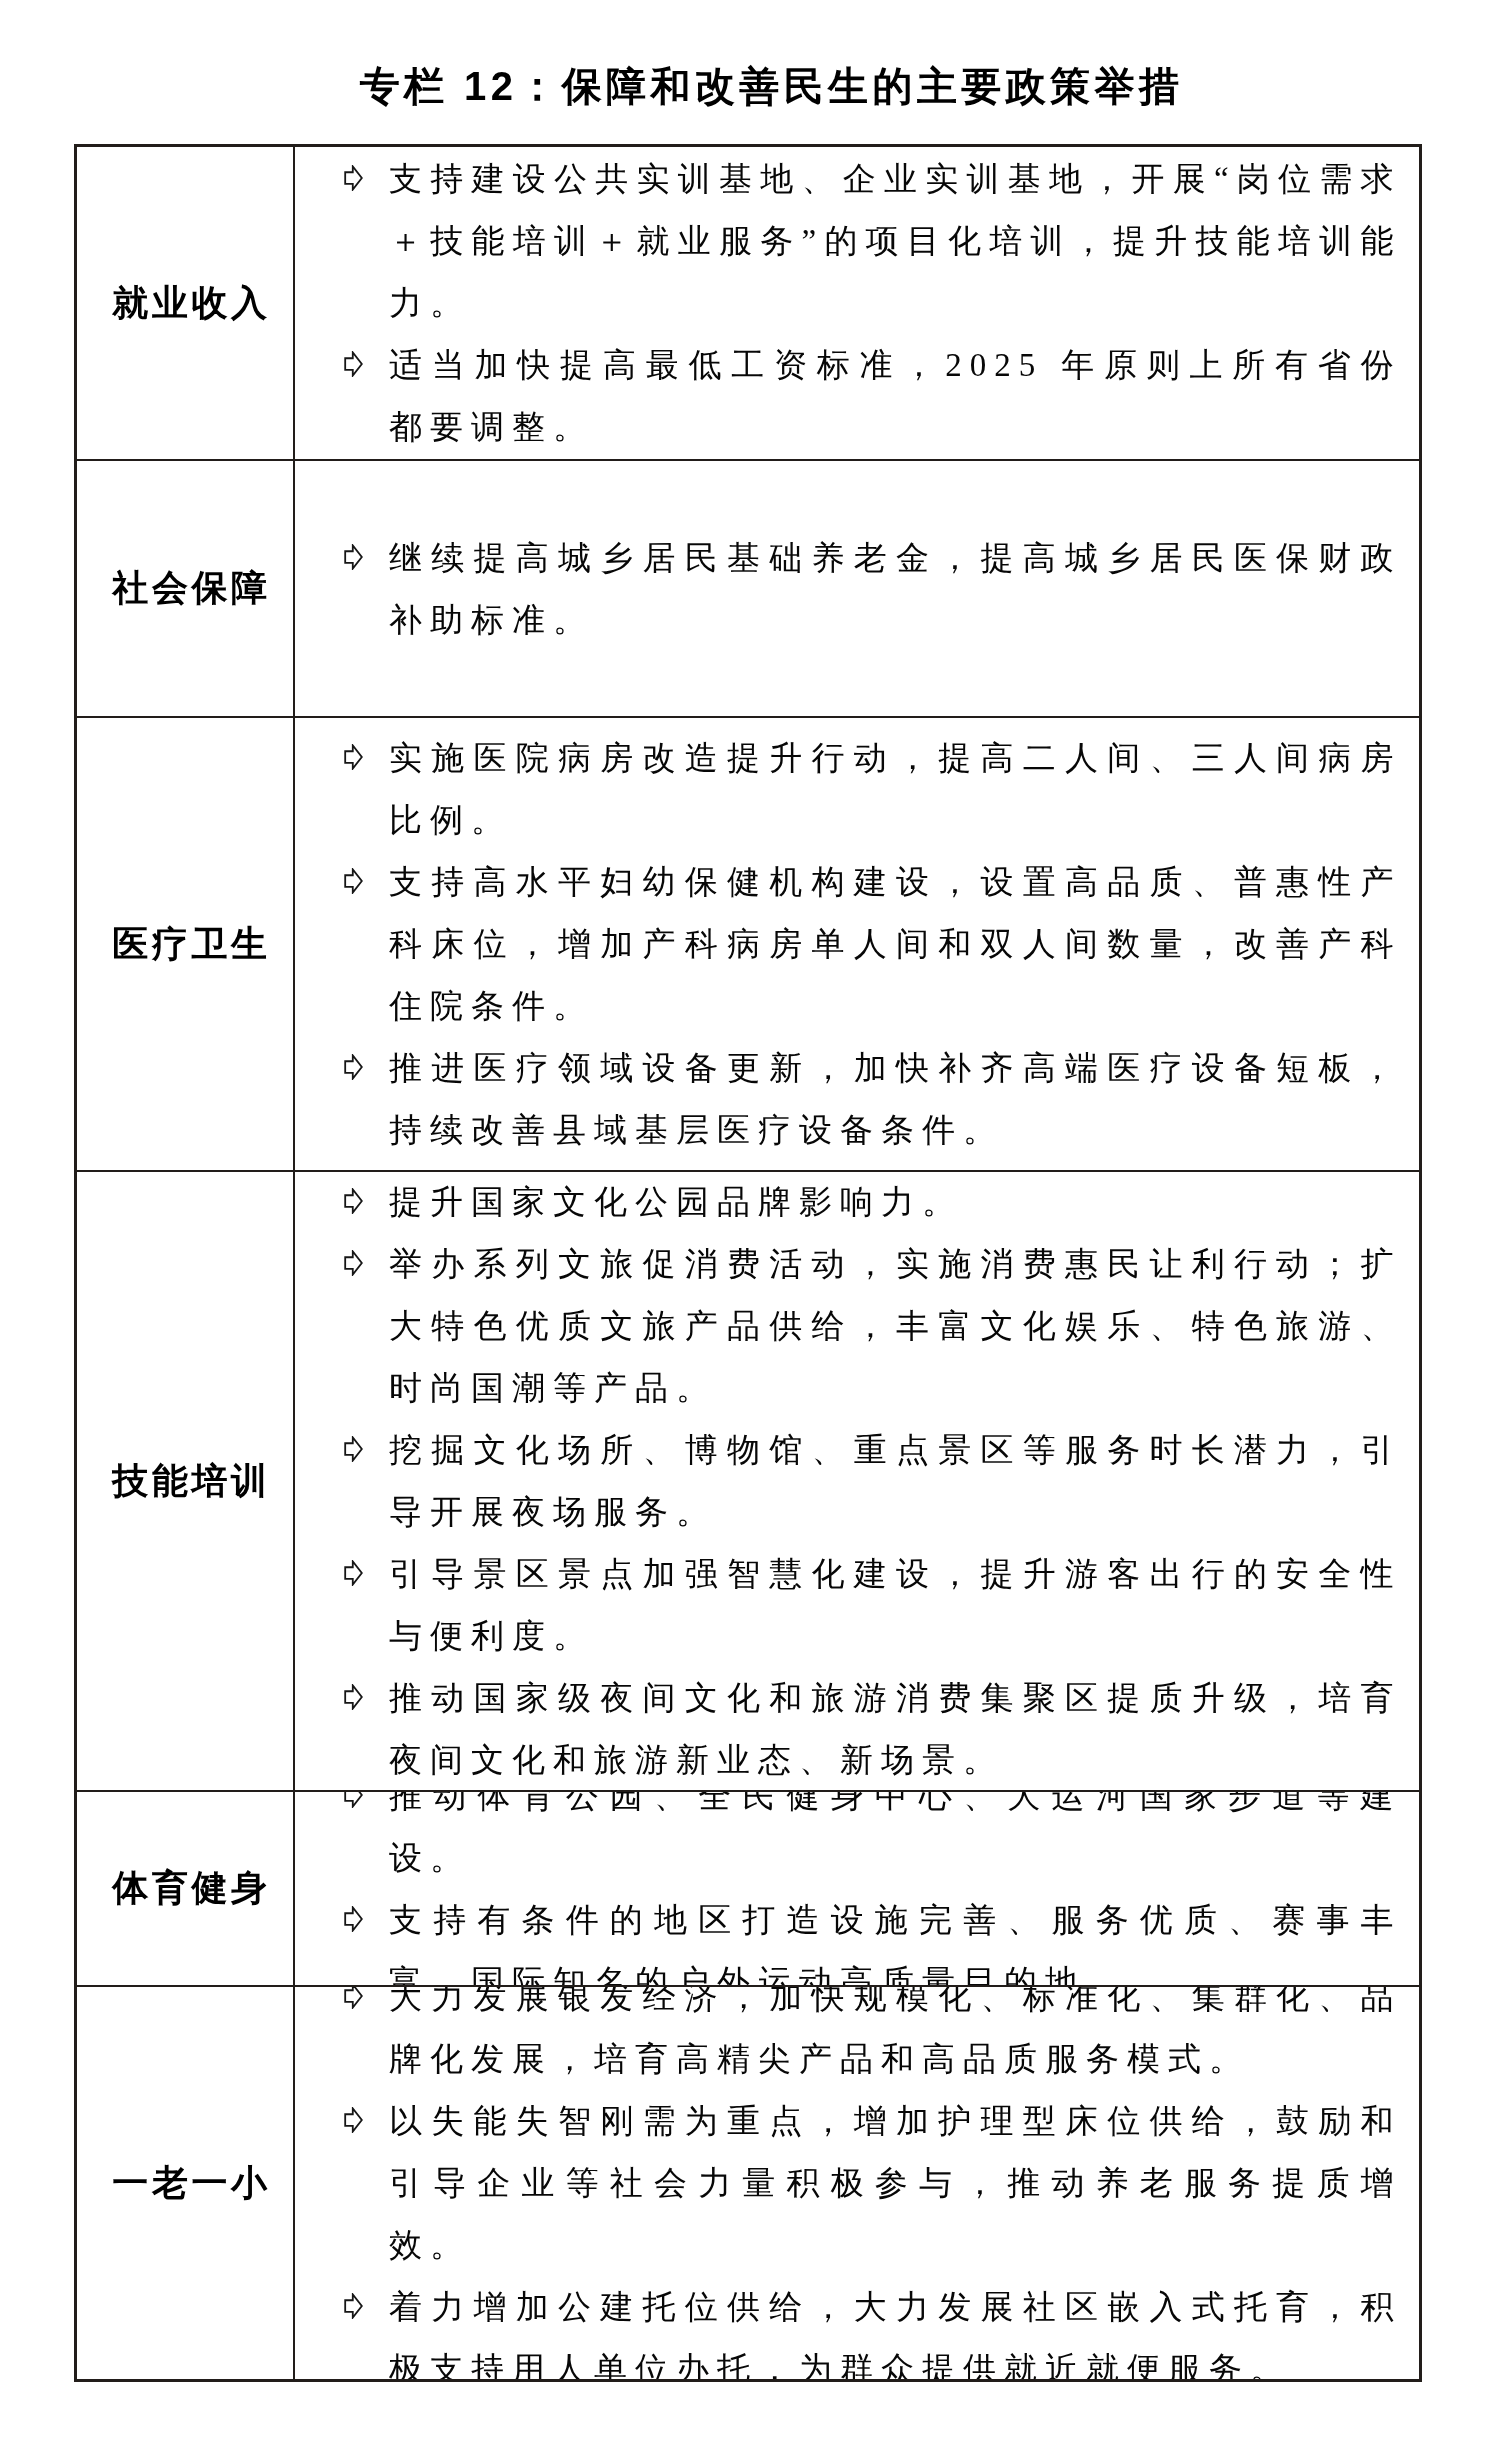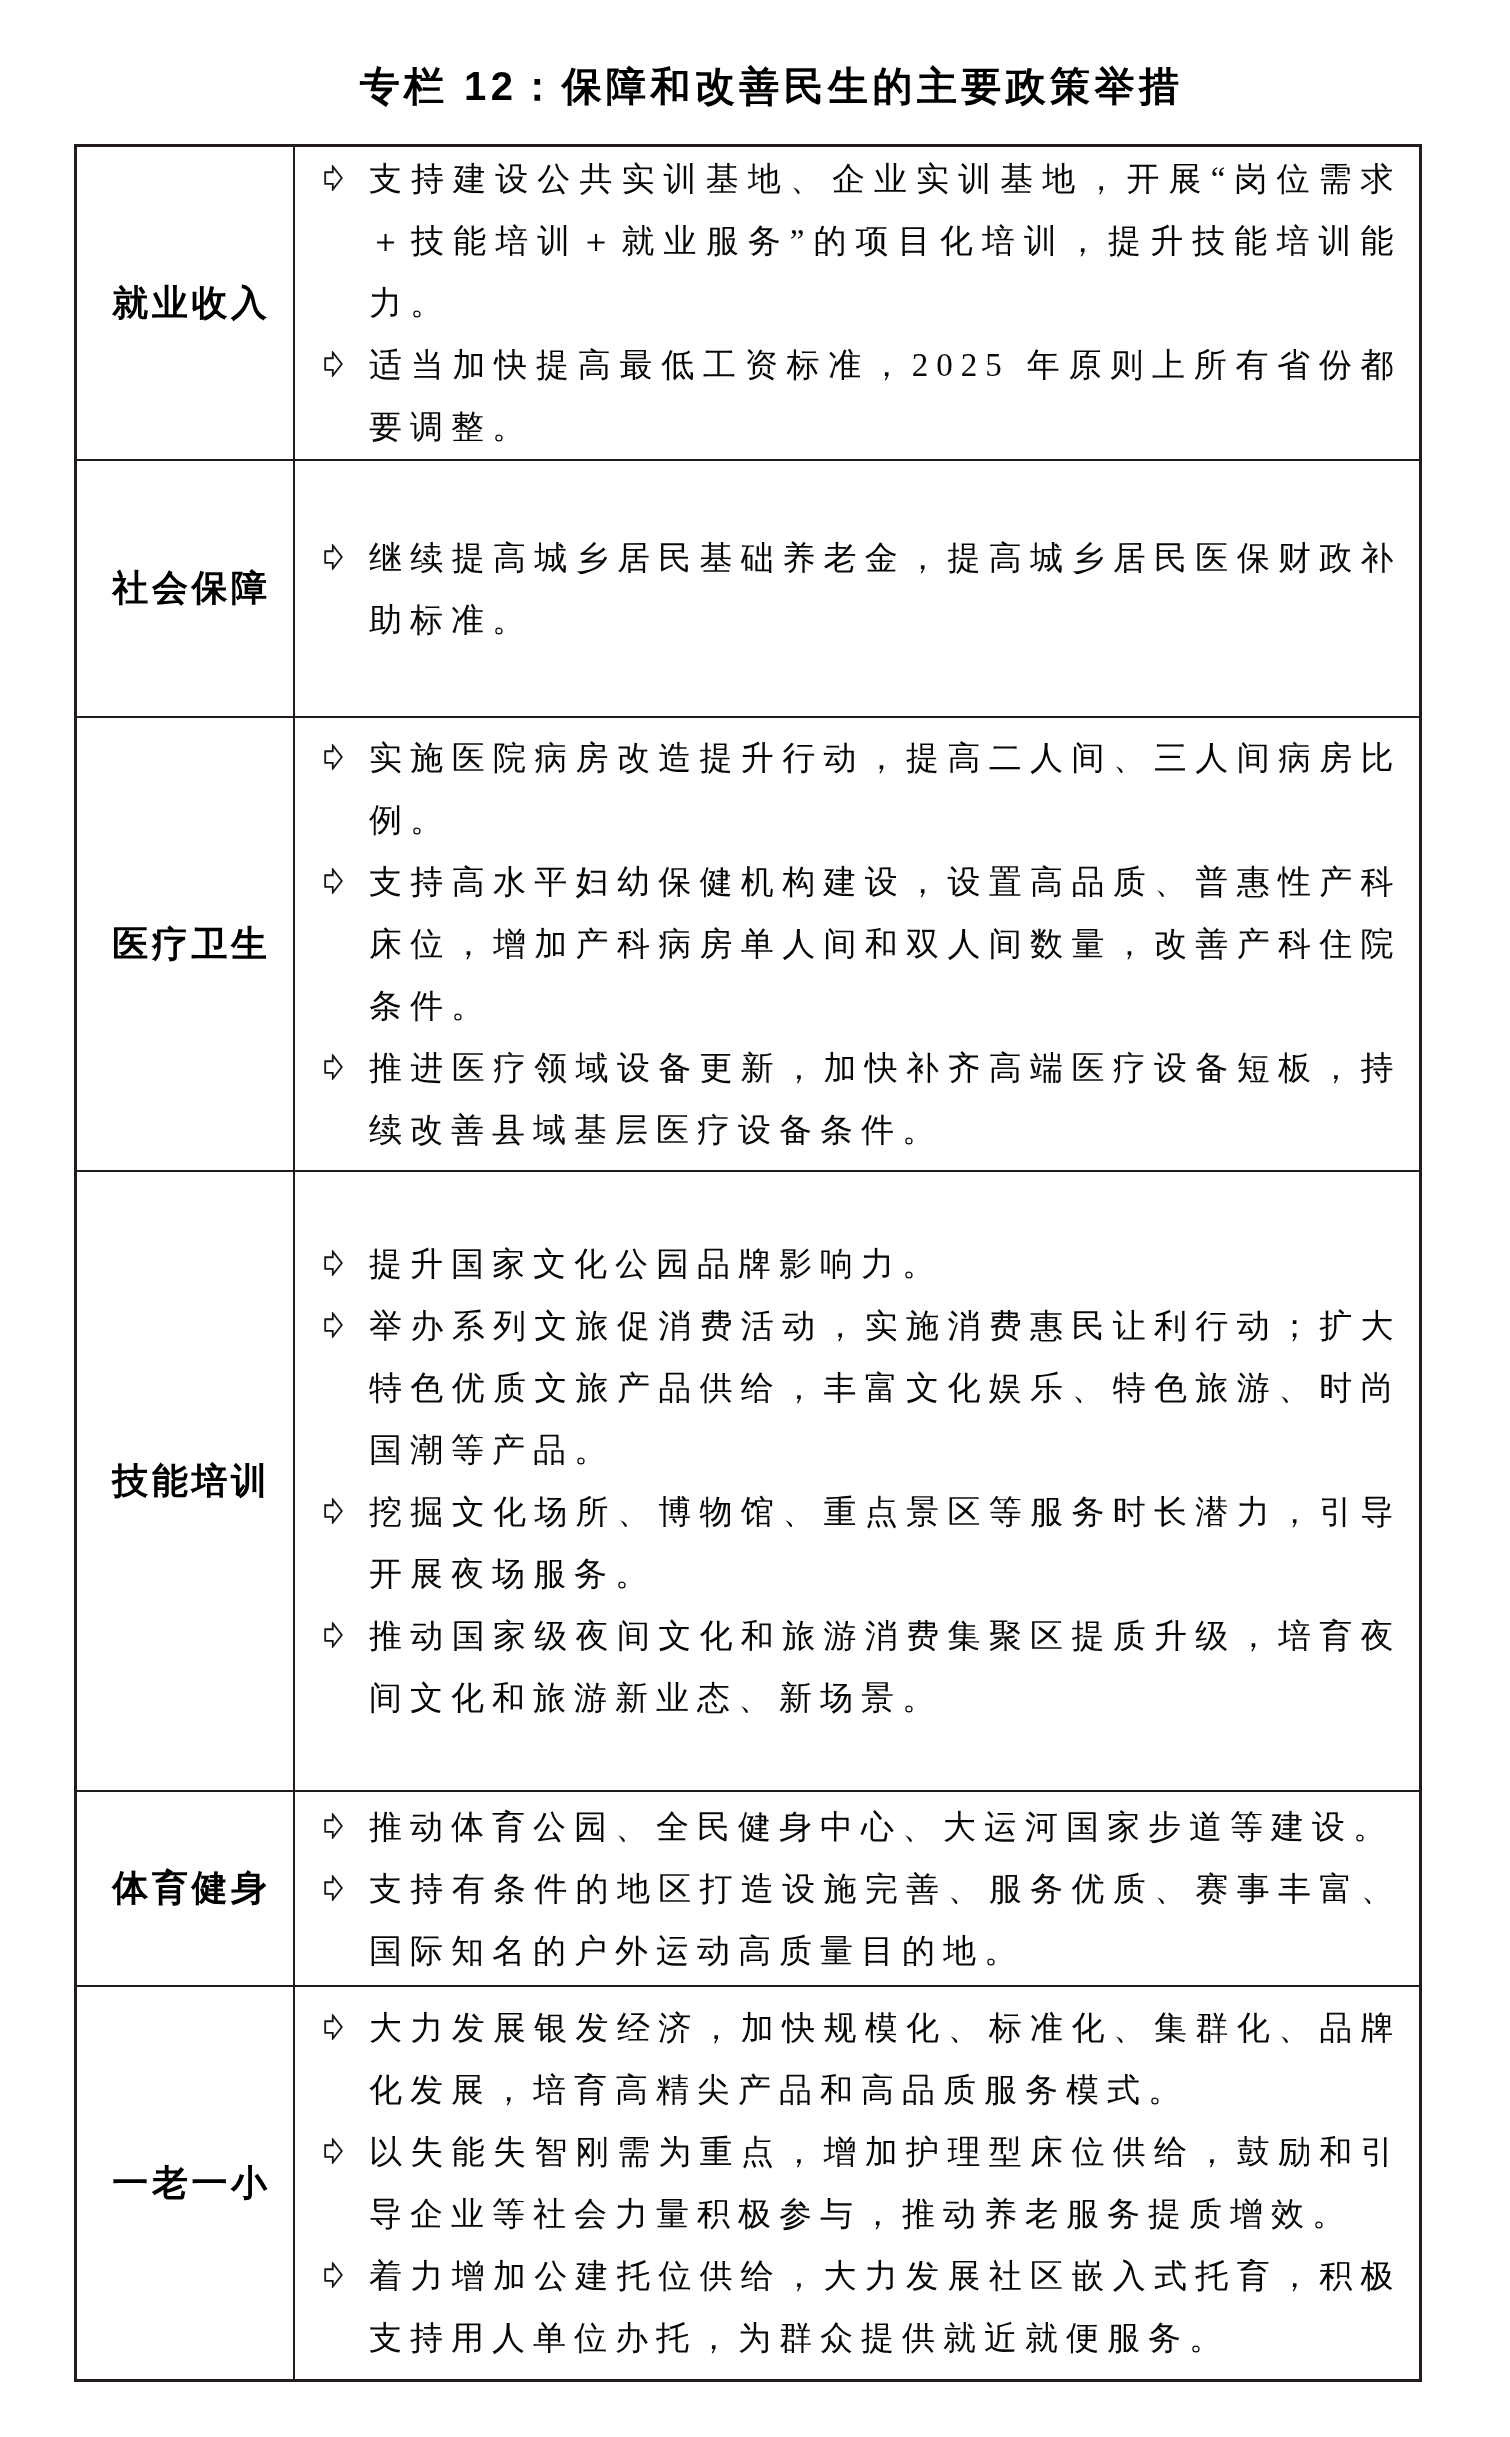--- a/index.html
+++ b/index.html
@@ -33,21 +33,21 @@
     font-family:"Liberation Sans","DejaVu Sans",sans-serif;
     font-weight:700;font-size:36px;letter-spacing:3.6px;color:#000;
     white-space:nowrap;
     padding-left:13px;
   }
   .content-cell{
     flex:1;box-sizing:border-box;overflow:hidden;
     display:flex;flex-direction:column;justify-content:center;
     padding:4.4px 17.4px 4.4px 0;
   }
-  .item{display:flex;align-items:flex-start;}
+  .item{display:flex;align-items:flex-start;padding-left:20px;}
   .bullet{
     flex:0 0 19px;width:19px;height:26px;
     margin:17.4px 26px 0 29px;
   }
   .bullet polygon{fill:#ffffff;stroke:#161616;stroke-width:2.5;}
   .item-text{
     flex:1;
     font-size:33px;line-height:62px;letter-spacing:8px;
     text-align:justify;text-justify:inter-character;
     color:#070707;
@@ -128,20 +128,26 @@
           <div class="item">
     <svg class="bullet" viewBox="0 0 26 36" aria-hidden="true">
       <polygon points="1.5,10 12,10 12,2 24.5,18 12,34 12,26 1.5,26"></polygon>
     </svg>
     <div class="item-text">挖掘文化场所、博物馆、重点景区等服务时长潜力，引导开展夜场服务。</div>
   </div>
           <div class="item">
     <svg class="bullet" viewBox="0 0 26 36" aria-hidden="true">
       <polygon points="1.5,10 12,10 12,2 24.5,18 12,34 12,26 1.5,26"></polygon>
     </svg>
+    <div class="item-text">引导景区景点加强智慧化建设，提升游客出行的安全性与便利度。</div>
+  </div>
+          <div class="item">
+    <svg class="bullet" viewBox="0 0 26 36" aria-hidden="true">
+      <polygon points="1.5,10 12,10 12,2 24.5,18 12,34 12,26 1.5,26"></polygon>
+    </svg>
     <div class="item-text">推动国家级夜间文化和旅游消费集聚区提质升级，培育夜间文化和旅游新业态、新场景。</div>
   </div>
         </div>
   </div>
       <div class="row" style="height: 195px;">
     <div class="label-cell">体育健身</div>
     <div class="content-cell">
           <div class="item">
     <svg class="bullet" viewBox="0 0 26 36" aria-hidden="true">
       <polygon points="1.5,10 12,10 12,2 24.5,18 12,34 12,26 1.5,26"></polygon>

